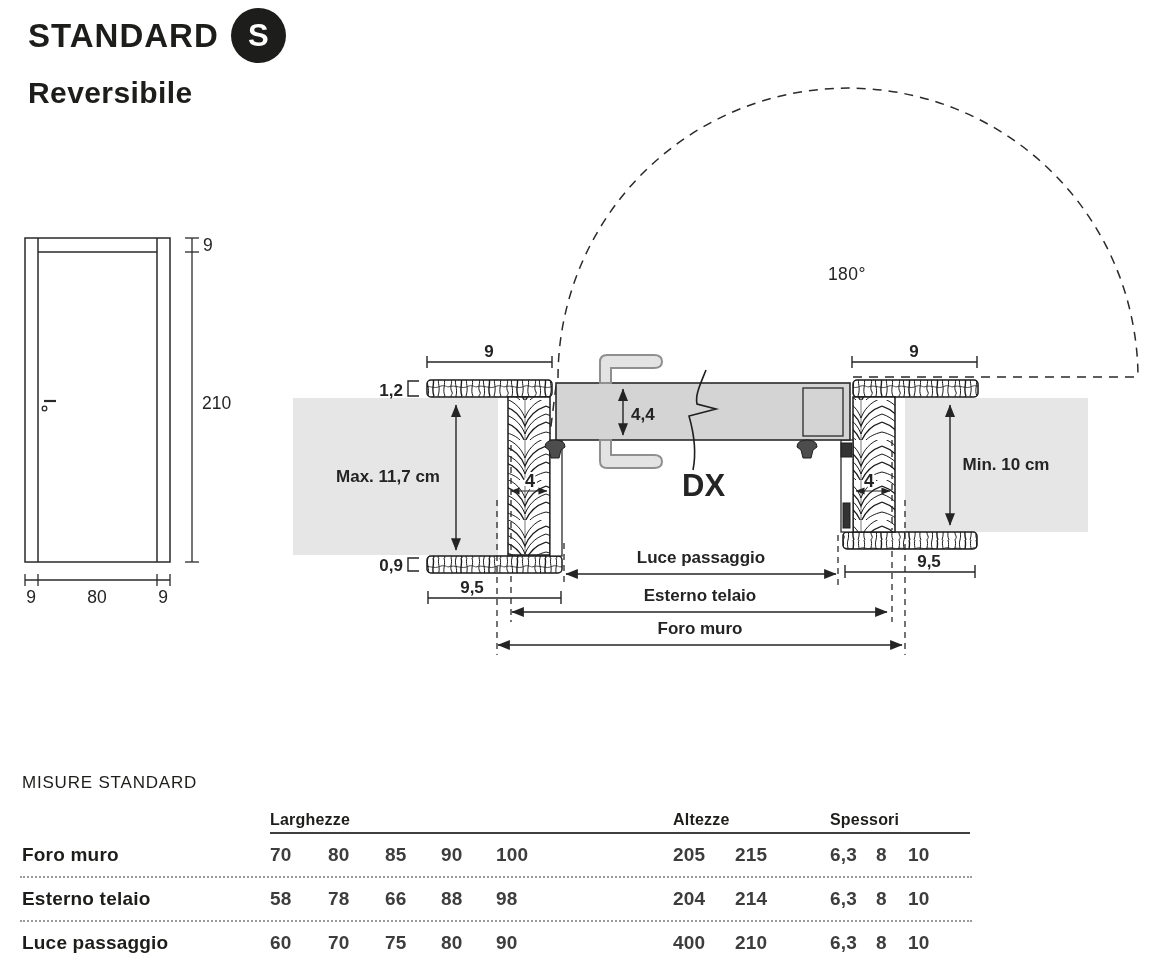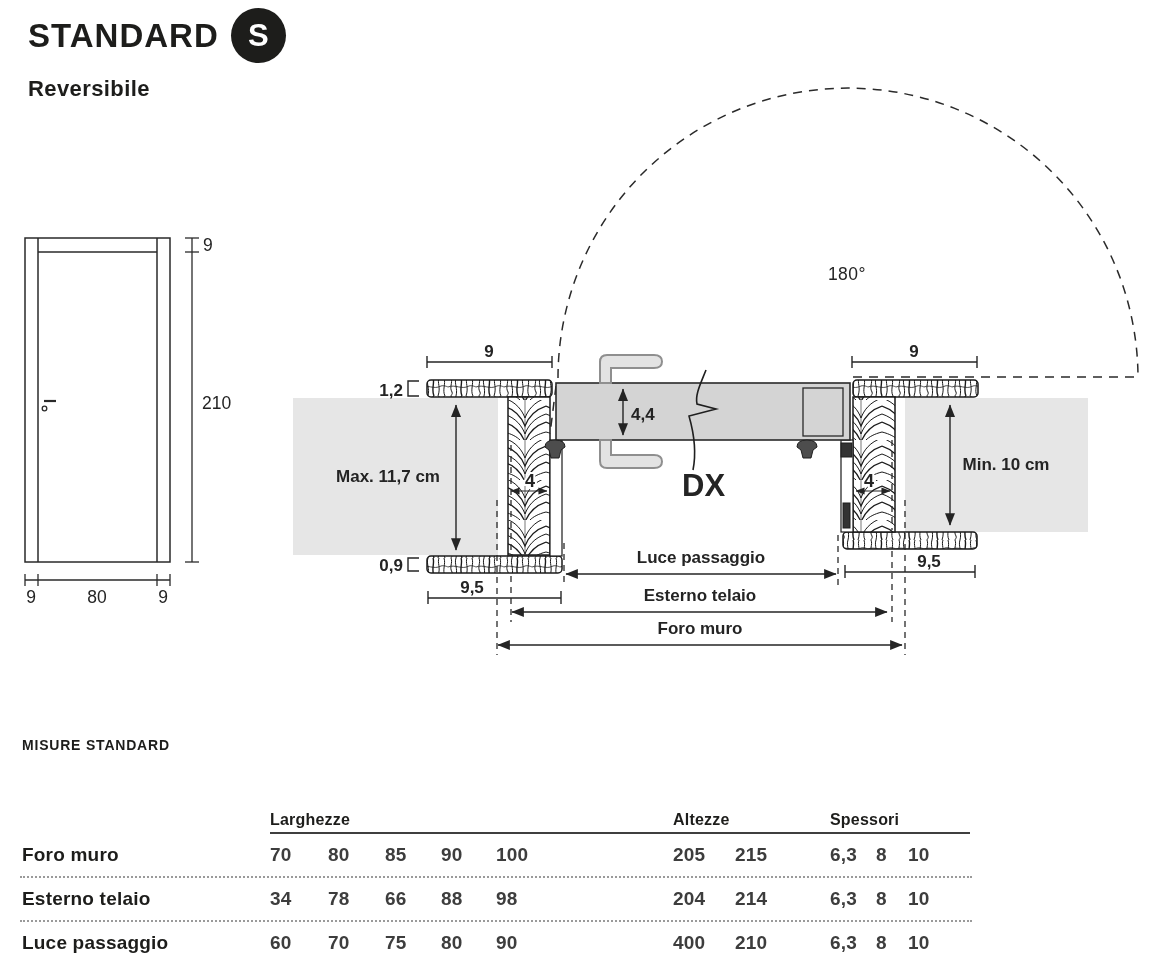--- a/index.html
+++ b/index.html
@@ -5,31 +5,31 @@
   html,body{margin:0;padding:0;background:#fff;}
   body{width:1169px;height:964px;position:relative;overflow:hidden;
        font-family:"Liberation Sans", sans-serif;color:#1d1d1b;}
   .abs{position:absolute;}
   
   .hdr{left:28px;top:8px;display:flex;align-items:center;gap:12px;}
   .hdr-title{font-size:33px;font-weight:800;letter-spacing:1px;line-height:55px;}
   .badge{width:55px;height:55px;border-radius:50%;background:#1d1d1b;color:#fff;
          display:flex;align-items:center;justify-content:center;
          font-size:31px;font-weight:800;}
-  .hdr-sub{left:28px;top:76px;font-size:22px;font-weight:800;letter-spacing:.4px;}
+  .hdr-sub{left:28px;top:76px;font-size:30px;font-weight:800;letter-spacing:.4px;}
   
   svg text{fill:#242424;font-family:"Liberation Sans", sans-serif;}
   .dim{font-size:17px;font-weight:700;}
   .dimr{font-size:17.5px;font-weight:400;}
   .big{font-size:31px;font-weight:800;}
   .deg{font-size:17.5px;font-weight:500;letter-spacing:.5px;}
   .walltxt{font-size:17px;font-weight:700;}
   .j4{font-size:18px;font-weight:700;paint-order:stroke;stroke:#fff;stroke-width:4px;}
   
-  .tbl-title{left:22px;top:737px;font-size:14px;font-weight:700;letter-spacing:.8px;}
+  .tbl-title{left:22px;top:773px;font-size:17px;font-weight:400;letter-spacing:.8px;}
   .tbl{left:20px;top:811px;width:952px;font-size:19px;letter-spacing:.2px;}
   .trow{display:grid;grid-template-columns:250px 58px 57px 56px 55px 177px 62px 95px 46px 32px 62px;}
   .thead .gl{font-size:16px;font-weight:700;padding-bottom:3px;border-bottom:2px solid #3f3f3f;}
   .thead .blank{border-bottom:none;}
   .trow.data{border-bottom:2px dotted #9a9a9a;}
   .trow.data > div{height:42px;display:flex;align-items:center;}
   .rlab{font-weight:700;padding-left:2px;}
   .num{font-weight:700;color:#3d3d3d;}
 </style>
 </head>
@@ -214,21 +214,21 @@
     <div class="num">100</div>
     <div class="num">205</div>
     <div class="num">215</div>
     <div class="num">6,3</div>
     <div class="num">8</div>
     <div class="num">10</div>
   </div>
 
   <div class="trow data">
     <div class="rlab">Esterno telaio</div>
-    <div class="num">34</div>
+    <div class="num">58</div>
     <div class="num">78</div>
     <div class="num">66</div>
     <div class="num">88</div>
     <div class="num">98</div>
     <div class="num">204</div>
     <div class="num">214</div>
     <div class="num">6,3</div>
     <div class="num">8</div>
     <div class="num">10</div>
   </div>

